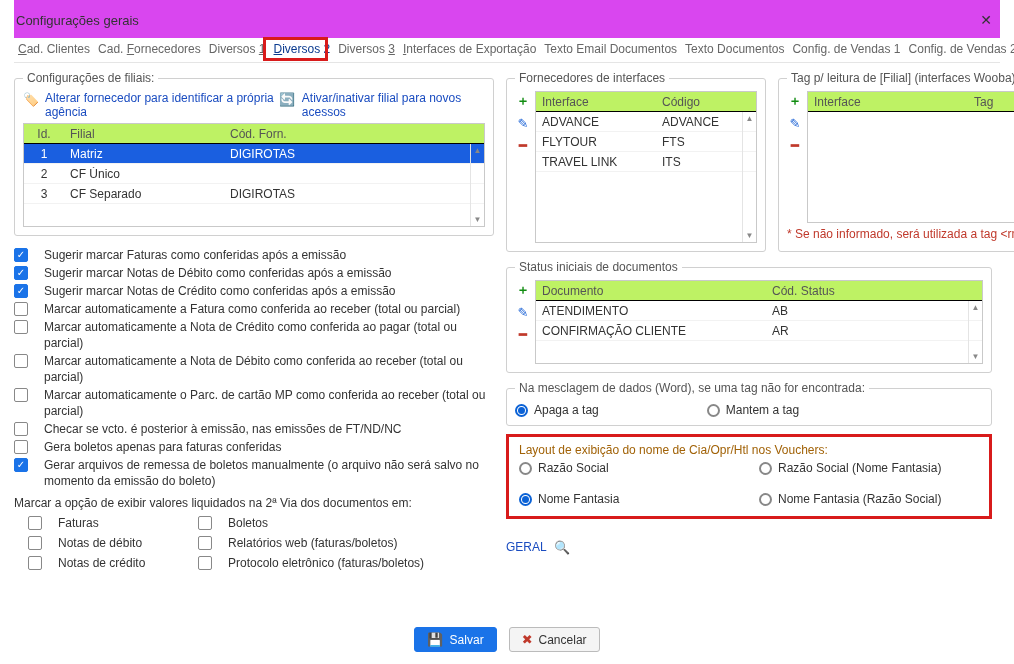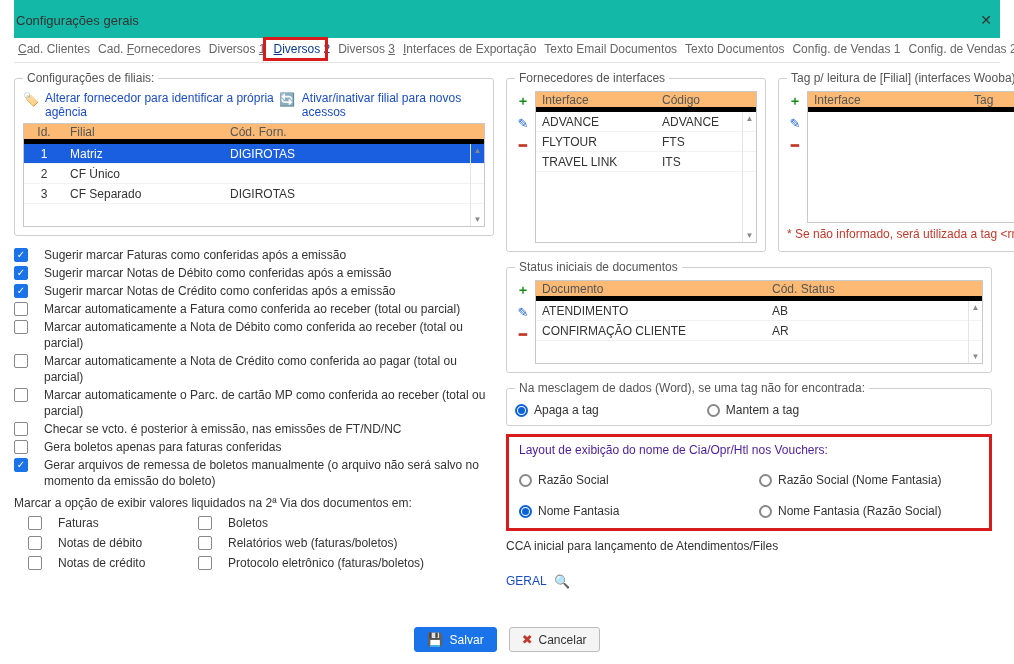--- a/index.html
+++ b/index.html
@@ -9,21 +9,21 @@
     font-size: 12px;
     color: #333;
     background: #fff;
     width: 1014px;
     height: 664px;
   }
   .window { position: relative; width: 1014px; height: 664px; padding: 0 14px 14px 14px; }
   .titlebar {
     display: flex; justify-content: space-between; align-items: center;
     padding: 8px 2px 6px 2px;
-    background: #14b8a6;
+    background: #d946ef;
   }
   .title { font-size: 13px; }
   .close-btn { width: 24px; height: 24px; display: flex; align-items: center; justify-content: center; cursor: pointer; font-size: 14px; color: #333; }
   .tabs {
     display: flex; align-items: center;
     border-bottom: 1px solid #e5e5e5; padding-bottom: 2px;
     margin-bottom: 8px;
     position: relative;
   }
   .tab { color: #666; padding: 4px 4px; cursor: pointer; white-space: nowrap; }
@@ -60,21 +60,21 @@
   }
   .icon-blue { color: #1e64d6; }
   .icon-green { color: #118c11; font-weight: bold; }
   .icon-red { color: #c0392b; font-weight: bold; }
 
   
   .grid { border: 1px solid #c9c9c9; background: #fff; position: relative; }
   .grid .head, .grid .row {
     display: flex; align-items: center;
   }
-  .grid .head { background: #fdba74; color: #555; border-bottom: 5px solid #000000; height: 20px; }
+  .grid .head { background: #bef264; color: #555; border-bottom: 1px solid #000000; height: 20px; }
   .grid .row { height: 20px; border-bottom: 1px solid #f2f2f2; }
   .grid .row.selected { background: #1a5fe0; color: #fff; }
   .grid .cell { padding: 0 6px; overflow: hidden; white-space: nowrap; }
   .grid .scroll-col {
     position: absolute; right: 0; top: 0; bottom: 0; width: 14px;
     border-left: 1px solid #e4e4e4;
     display: flex; flex-direction: column; justify-content: space-between;
     align-items: center;
     color: #888; font-size: 8px; padding: 2px 0;
   }
@@ -110,21 +110,21 @@
   .radio { width: 13px; height: 13px; border-radius: 50%; border: 2px solid #0b62d6; background: #fff; display:inline-flex; align-items:center; justify-content:center; flex: 0 0 13px; }
   .radio.checked::after { content:""; width:7px; height:7px; border-radius:50%; background:#0b62d6; }
   .radio.unchecked { border-color:#888; }
   .radio-label { display:flex; align-items:center; gap:6px; cursor:pointer; }
 
   .voucher-box {
     border: 3px solid #d81b1b;
     padding: 6px 10px 10px 10px;
     margin-top: 8px;
   }
-  .voucher-box .title-in { color:#4c1d95; margin-bottom:16px; }
+  .voucher-box .title-in { color:#a16207; margin-bottom:4px; }
   .voucher-opts { display:grid; grid-template-columns: 1fr 1fr; gap: 17px 20px; }
 
   .cca-block { margin-top: 8px; }
   .cca-val { display:flex; align-items:center; gap:8px; color:#1a4cc0; margin-top:20px; }
 
   .footer-btns { position: absolute; bottom: 12px; left: 0; right: 0; display:flex; justify-content:center; gap: 12px; }
   .btn { display:inline-flex; align-items:center; gap:6px; padding: 4px 12px; border:1px solid #bbb; border-radius:3px; cursor:pointer; background:#f4f4f4; }
   .btn.primary { background:#1a73e8; border-color:#1a73e8; color:#fff; font-weight:500; }
   .btn .bicon { font-size:13px; }
   .col-right > .right-row { display:flex; gap:12px; }
@@ -215,25 +215,25 @@
         <div class="check-row">
             <span class="chk checked"></span>
             <span>Sugerir marcar Notas de Crédito como conferidas após a emissão</span>
           </div>
         <div class="check-row">
             <span class="chk"></span>
             <span>Marcar automaticamente a Fatura como conferida ao receber (total ou parcial)</span>
           </div>
         <div class="check-row">
             <span class="chk"></span>
+            <span>Marcar automaticamente a Nota de Crédito como conferida ao pagar (total ou parcial)</span>
+          </div>
+        <div class="check-row">
+            <span class="chk"></span>
             <span>Marcar automaticamente a Nota de Débito como conferida ao receber (total ou parcial)</span>
-          </div>
-        <div class="check-row">
-            <span class="chk"></span>
-            <span>Marcar automaticamente a Nota de Crédito como conferida ao pagar (total ou parcial)</span>
           </div>
         <div class="check-row">
             <span class="chk"></span>
             <span>Marcar automaticamente o Parc. de cartão MP como conferida ao receber (total ou parcial)</span>
           </div>
         <div class="check-row">
             <span class="chk"></span>
             <span>Checar se vcto. é posterior à emissão, nas emissões de FT/ND/NC</span>
           </div>
         <div class="check-row">
@@ -397,21 +397,20 @@
             <span>Nome Fantasia</span>
           </div>
           <div class="radio-label">
             <span class="radio unchecked"></span>
             <span>Nome Fantasia (Razão Social)</span>
           </div>
         </div>
       </div>
 
       <div class="cca-block">
-        <div>CCA inicial para lançamento de Atendimentos/Files</div>
         <div class="cca-val">
           <span class="link">GERAL</span>
           <span class="icon">🔍</span>
         </div>
       </div>
     </div>
   </div>
 
   <div class="footer-btns">
     <div class="btn primary">

